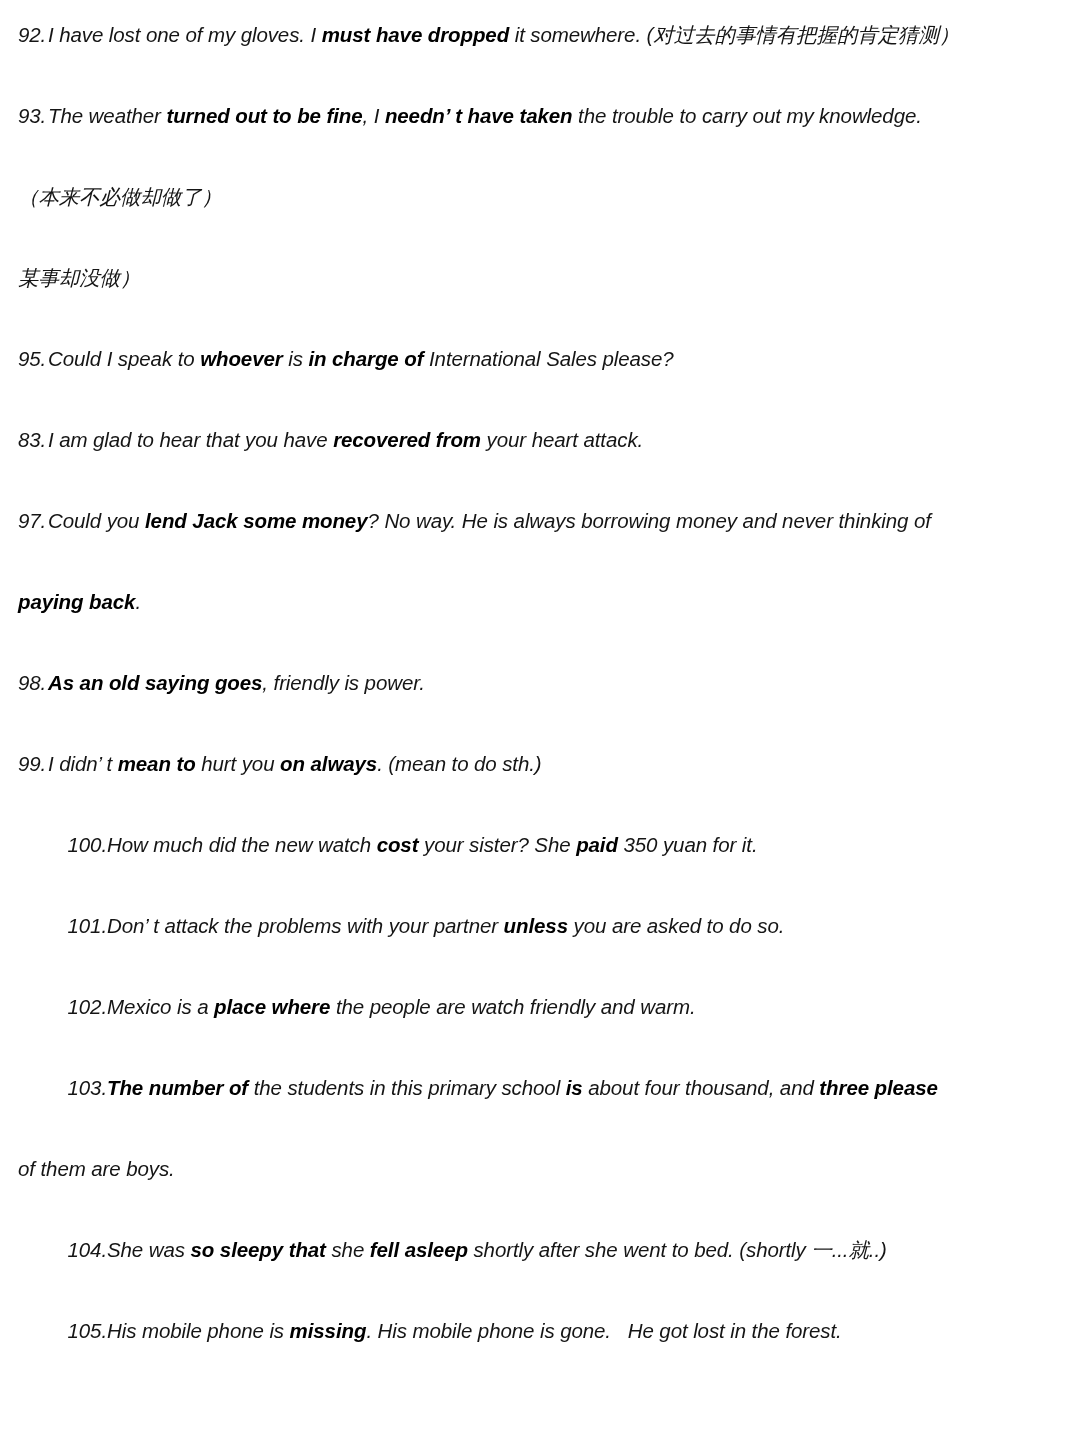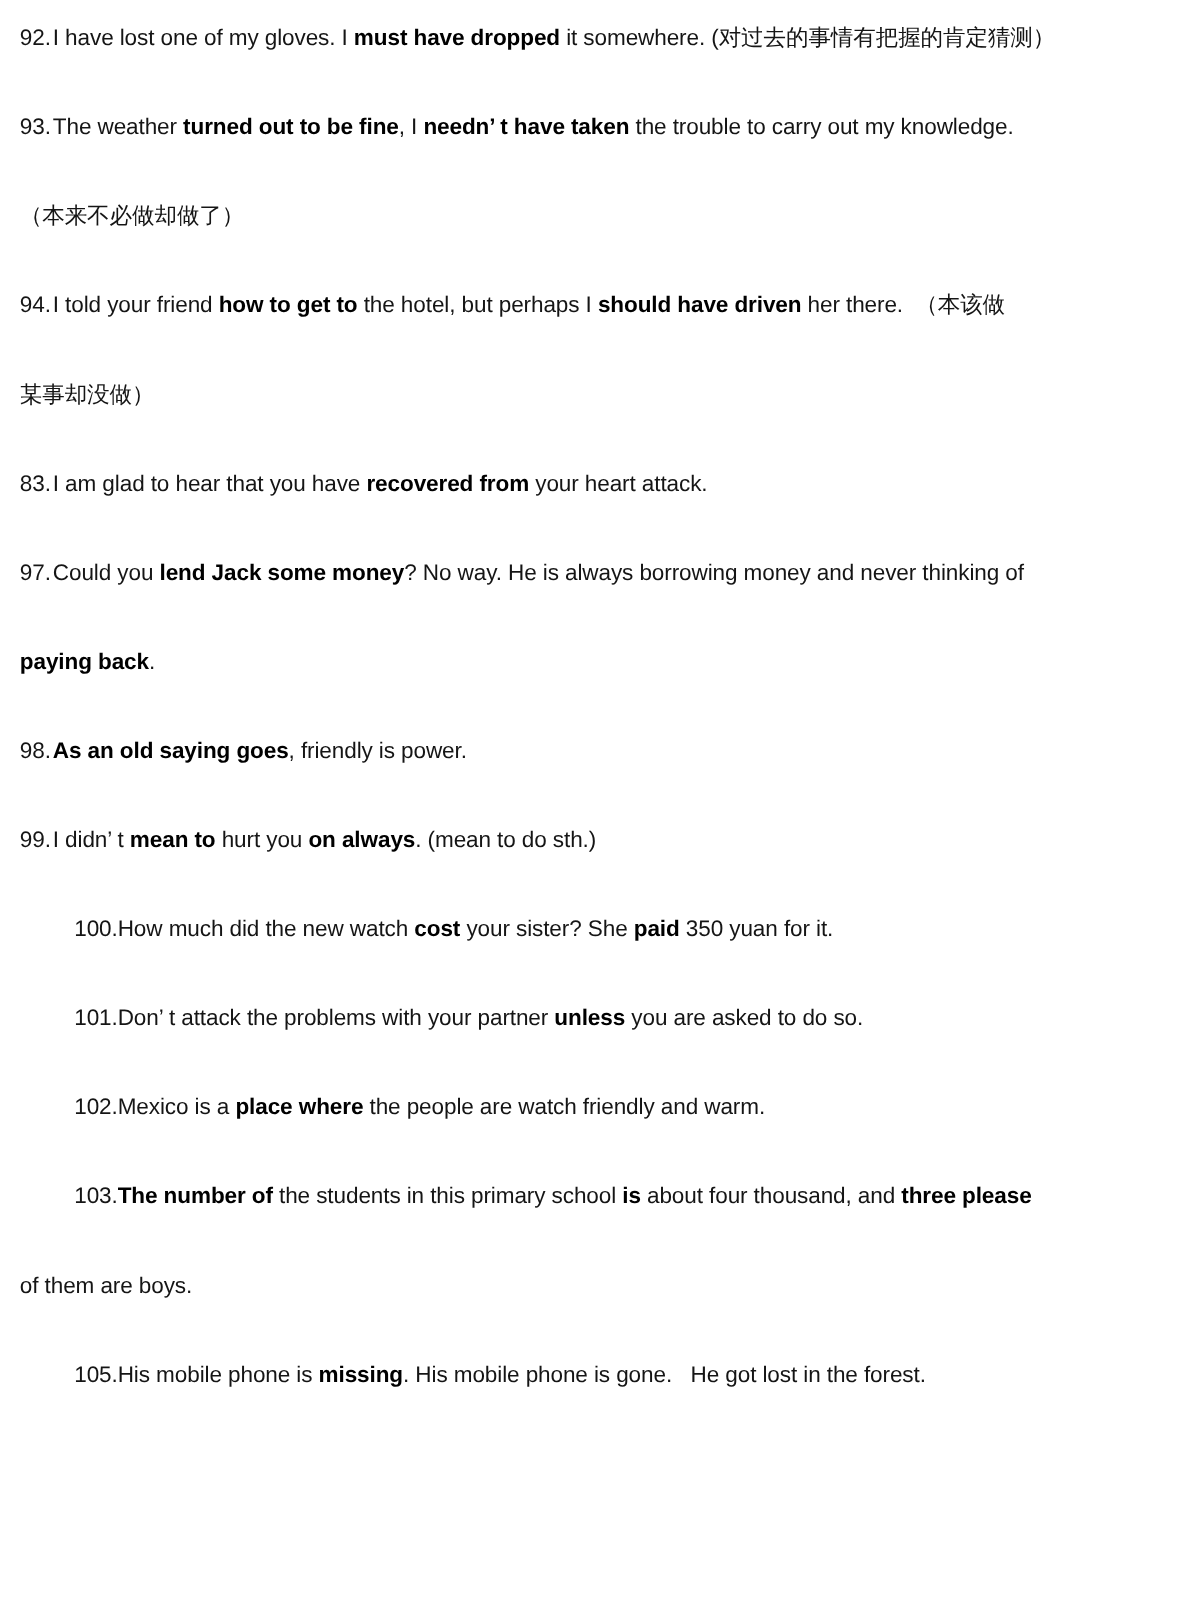--- a/index.html
+++ b/index.html
@@ -25,20 +25,21 @@
     padding: 14px 8px 0 8px;
   }
   .item-line {
     position: relative;
     font-size: 20.5px;
     line-height: 30px;
     letter-spacing: -0.1px;
     color: #151515;
     white-space: pre-wrap;
     margin: 0;
+    font-style: italic;
   }
   
   .slot {
     height: 81px;
     position: relative;
   }
   .slot > .item-line {
     position: absolute;
     left: 0;
     top: 6px;
@@ -81,24 +82,24 @@
       <div class="slot">
         <div class="item-line"><span class="num short">92.</span><span class="body-text"><span>I have lost one of my gloves. I </span><b>must have dropped</b><span> it somewhere. (对过去的事情有把握的肯定猜测）</span></span></div>
       </div>
       <div class="slot">
         <div class="item-line"><span class="num short">93.</span><span class="body-text"><span>The weather </span><b>turned out to be fine</b><span>, I </span><b>needn’ t have taken</b><span> the trouble to carry out my knowledge.</span></span></div>
       </div>
       <div class="slot">
         <div class="item-line cont"><span class="body-text"><span>（本来不必做却做了）</span></span></div>
       </div>
       <div class="slot">
-        <div class="item-line"><span class="num short">94.</span><span class="body-text"><span>I told your friend </span><b>how to get to</b><span> the hotel, but perhaps I </span><b>should have driven</b><span> her there.  （本该做</span></span></div>
+        <div class="item-line cont"><span class="body-text"><span>某事却没做）</span></span></div>
       </div>
       <div class="slot">
-        <div class="item-line cont"><span class="body-text"><span>某事却没做）</span></span></div>
+        <div class="item-line"><span class="num short">95.</span><span class="body-text"><span>Could I speak to </span><b>whoever</b><span> is </span><b>in charge of</b><span> International Sales please?</span></span></div>
       </div>
       <div class="slot">
         <div class="item-line"><span class="num short">83.</span><span class="body-text"><span>I am glad to hear that you have </span><b>recovered from</b><span> your heart attack.</span></span></div>
       </div>
       <div class="slot">
         <div class="item-line"><span class="num short">97.</span><span class="body-text"><span>Could you </span><b>lend Jack some money</b><span>? No way. He is always borrowing money and never thinking of</span></span></div>
       </div>
       <div class="slot">
         <div class="item-line cont"><span class="body-text"><b>paying back</b><span>.</span></span></div>
       </div>
@@ -117,16 +118,19 @@
       <div class="slot">
         <div class="item-line"><span class="num long">102.</span><span class="body-text"><span>Mexico is a </span><b>place where</b><span> the people are watch friendly and warm.</span></span></div>
       </div>
       <div class="slot">
         <div class="item-line"><span class="num long">103.</span><span class="body-text"><b>The number of</b><span> the students in this primary school </span><b>is</b><span> about four thousand, and </span><b>three please</b></span></div>
       </div>
       <div class="slot">
         <div class="item-line cont"><span class="body-text"><span>of them are boys.</span></span></div>
       </div>
       <div class="slot">
+        <div class="item-line"><span class="num long">104.</span><span class="body-text"><span>She was </span><b>so sleepy that</b><span> she </span><b>fell asleep</b><span> shortly after she went to bed. (shortly 一...就..)</span></span></div>
+      </div>
+      <div class="slot">
         <div class="item-line"><span class="num long">105.</span><span class="body-text"><span>His mobile phone is </span><b>missing</b><span>. His mobile phone is gone.   He got lost in the forest.</span></span></div>
       </div>
     </div>
 </div>
 
 </body></html>

